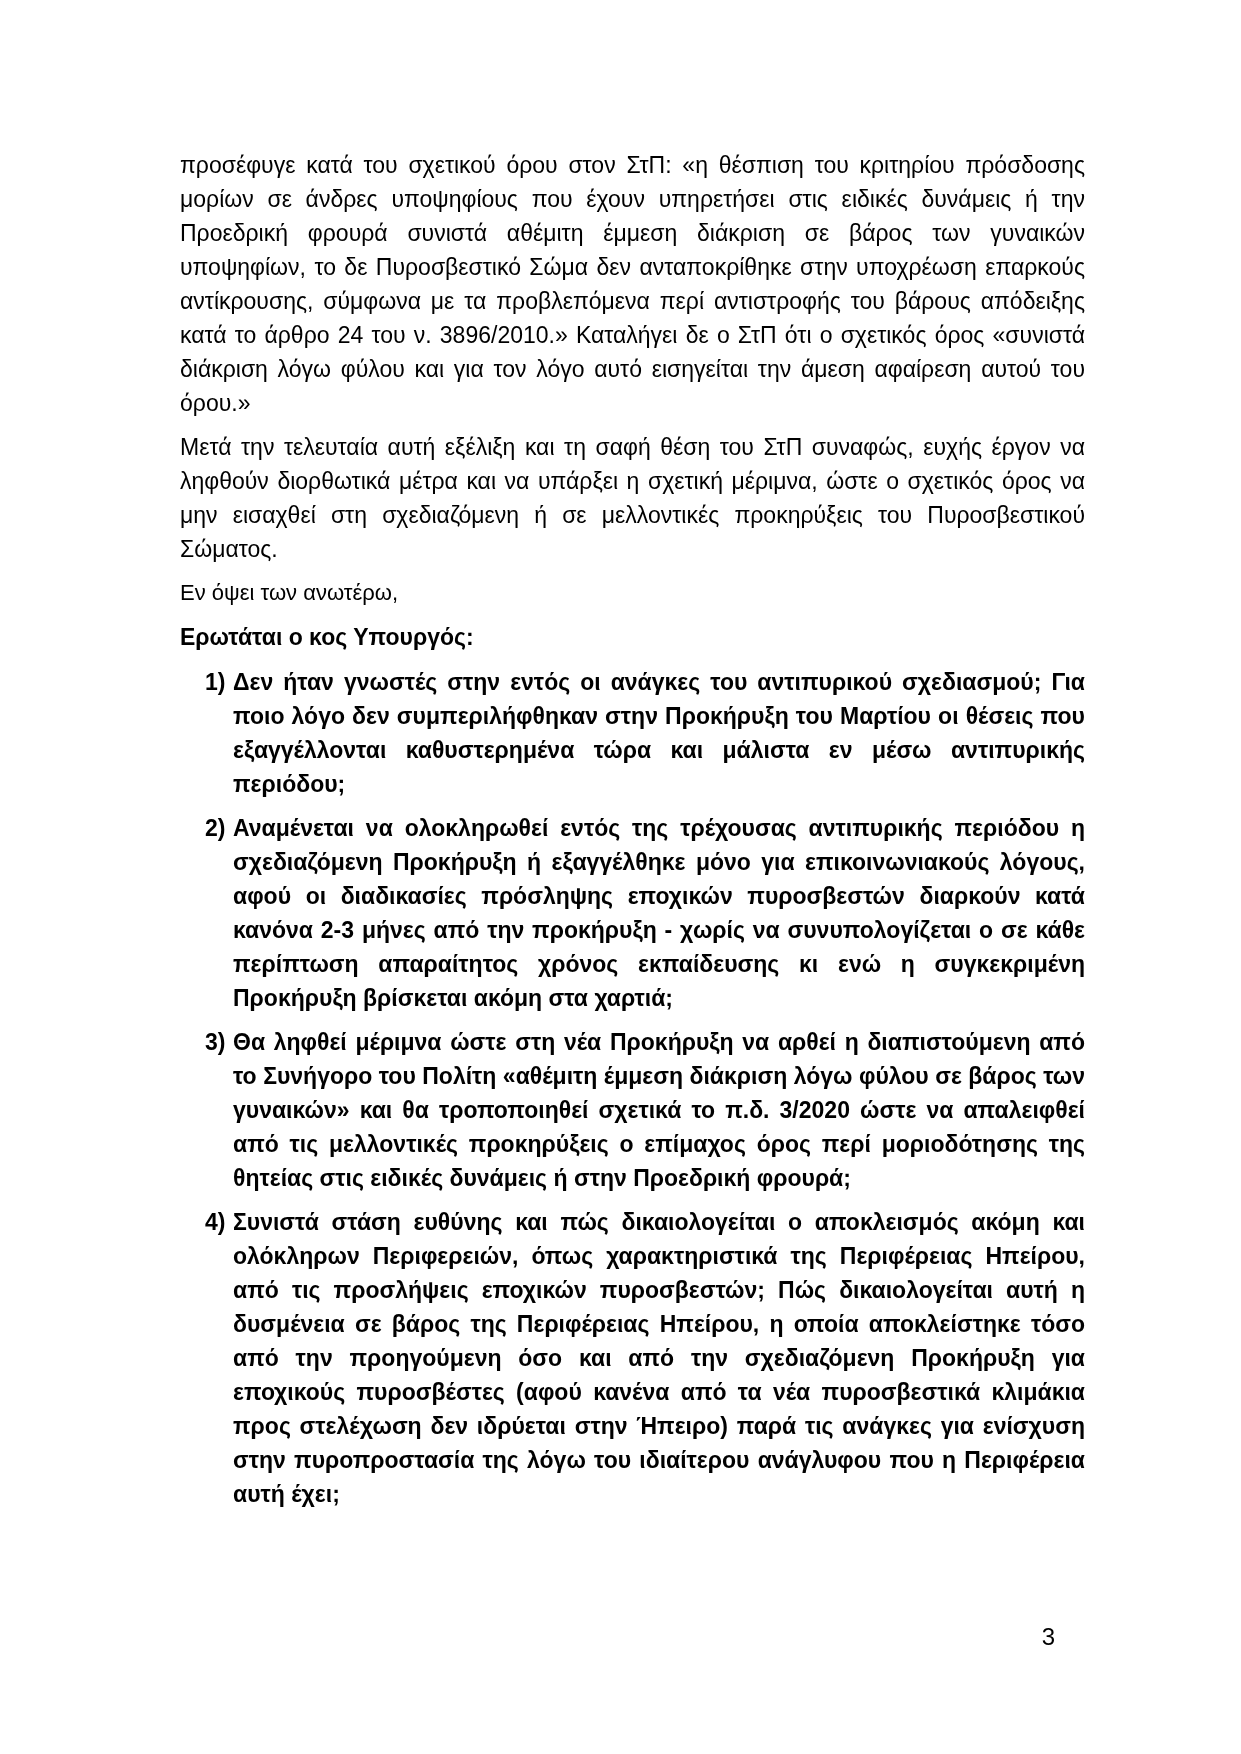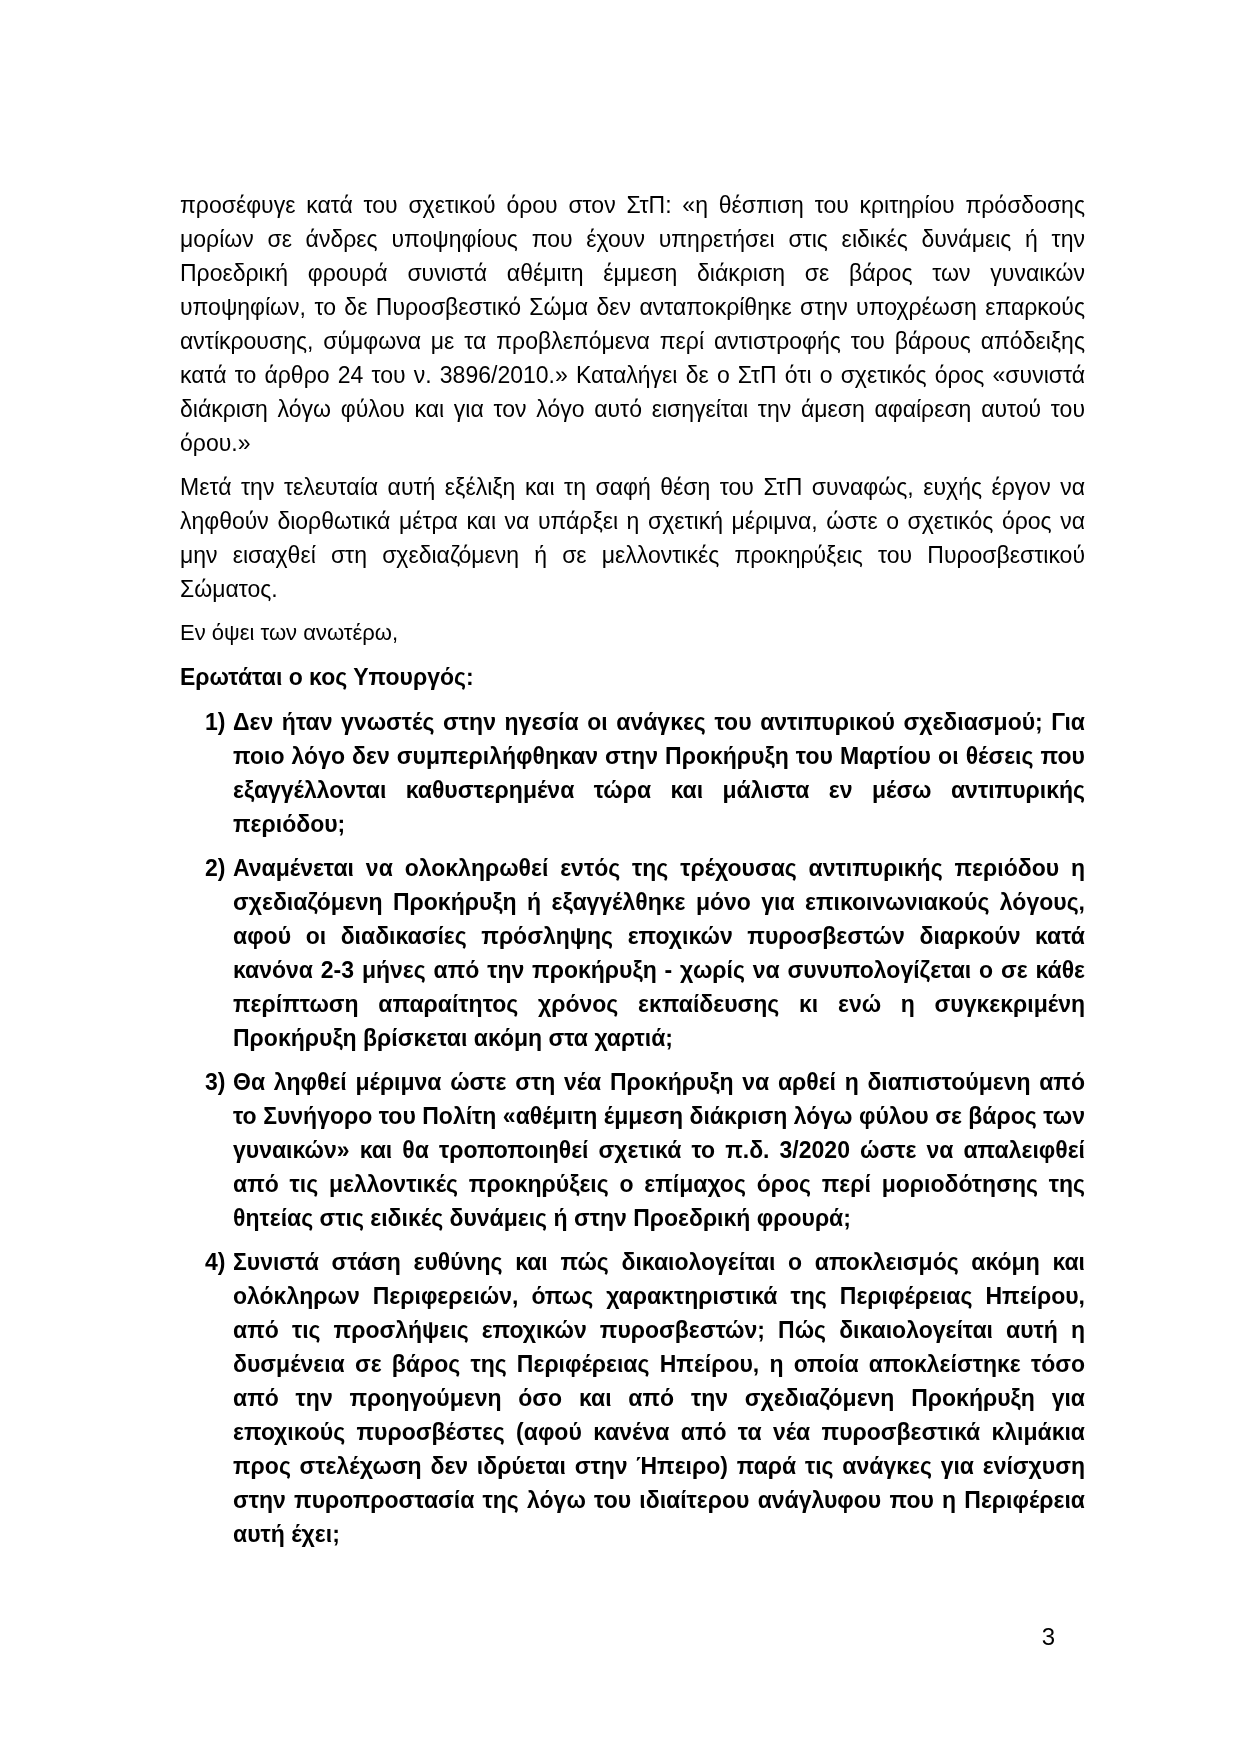--- a/index.html
+++ b/index.html
@@ -14,21 +14,20 @@
     background: #ffffff;
     color: #000000;
     font-family: "Liberation Sans", sans-serif;
     overflow: hidden;
   }
   .content {
     position: absolute;
     left: 180px;
     top: 148px;
     width: 905px;
-    margin-top: 40px;
   }
   .body-par {
     font-size: 23px;
     line-height: 34px;
     text-align: justify;
     margin: 0 0 10px 0;
     font-weight: normal;
   }
   .intro-line {
     font-size: 22px;
@@ -85,21 +84,21 @@
     <p class="body-par">Μετά την τελευταία αυτή εξέλιξη και τη σαφή θέση του ΣτΠ συναφώς, ευχής έργον να ληφθούν διορθωτικά μέτρα και να υπάρξει η σχετική μέριμνα, ώστε ο σχετικός όρος να μην εισαχθεί στη σχεδιαζόμενη ή σε μελλοντικές προκηρύξεις του Πυροσβεστικού Σώματος.</p>
 
     <p class="intro-line">Εν όψει των ανωτέρω,</p>
 
     <div class="questions-heading">Ερωτάται ο κος Υπουργός:</div>
 
     <div class="q-list">
 
       <div class="q-item">
         <span class="q-num">1)</span>
-        <span class="q-text">Δεν ήταν γνωστές στην ηγεσία οι ανάγκες του αντιπυρικού σχεδιασμού; Για ποιο λόγο δεν συμπεριλήφθηκαν στην Προκήρυξη του Μαρτίου οι θέσεις που εξαγγέλλονται καθυστερημένα τώρα και μάλιστα εν μέσω αντιπυρικής περιόδου;</span>
+        <span class="q-text">Δεν ήταν γνωστές στην εντός οι ανάγκες του αντιπυρικού σχεδιασμού; Για ποιο λόγο δεν συμπεριλήφθηκαν στην Προκήρυξη του Μαρτίου οι θέσεις που εξαγγέλλονται καθυστερημένα τώρα και μάλιστα εν μέσω αντιπυρικής περιόδου;</span>
       </div>
 
       <div class="q-item">
         <span class="q-num">2)</span>
         <span class="q-text">Αναμένεται να ολοκληρωθεί εντός της τρέχουσας αντιπυρικής περιόδου η σχεδιαζόμενη Προκήρυξη ή εξαγγέλθηκε μόνο για επικοινωνιακούς λόγους, αφού οι διαδικασίες πρόσληψης εποχικών πυροσβεστών διαρκούν κατά κανόνα 2-3 μήνες από την προκήρυξη - χωρίς να συνυπολογίζεται ο σε κάθε περίπτωση απαραίτητος χρόνος εκπαίδευσης κι ενώ η συγκεκριμένη Προκήρυξη βρίσκεται ακόμη στα χαρτιά;</span>
       </div>
 
       <div class="q-item">
         <span class="q-num">3)</span>
         <span class="q-text">Θα ληφθεί μέριμνα ώστε στη νέα Προκήρυξη να αρθεί η διαπιστούμενη από το Συνήγορο του Πολίτη «αθέμιτη έμμεση διάκριση λόγω φύλου σε βάρος των γυναικών» και θα τροποποιηθεί σχετικά το π.δ. 3/2020 ώστε να απαλειφθεί από τις μελλοντικές προκηρύξεις ο επίμαχος όρος περί μοριοδότησης της θητείας στις ειδικές δυνάμεις ή στην Προεδρική φρουρά;</span>

